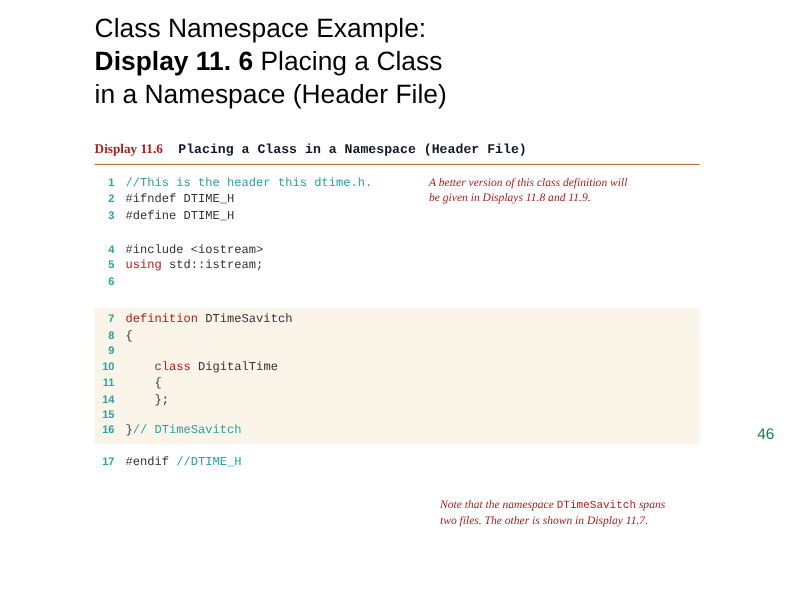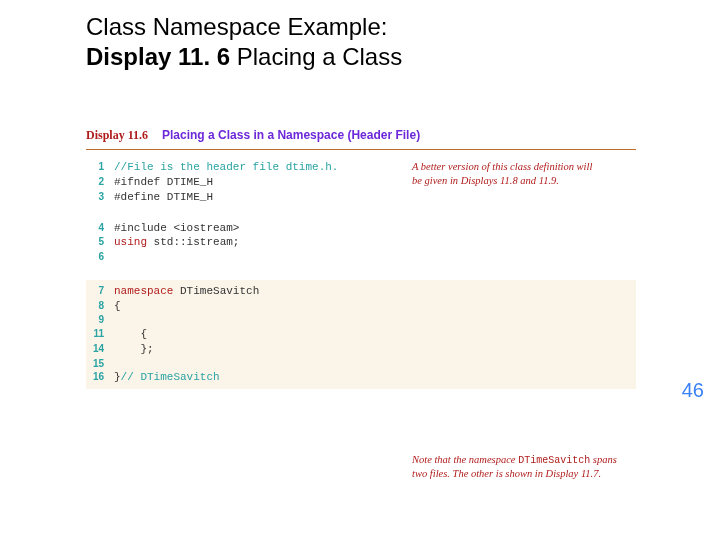--- a/index.html
+++ b/index.html
@@ -5,75 +5,76 @@
   * { margin: 0; padding: 0; box-sizing: border-box; }
   html, body { width: 720px; height: 540px; background: #fff; font-family: Arial, Helvetica, sans-serif; }
   .slide { position: relative; width: 720px; height: 412px; }
   .title-block { position: absolute; left: 86px; top: 12px; width: 560px; }
   .title-line { font-size: 24px; line-height: 1.25; color: #000; }
   .bold { font-weight: 700; }
 
   .figure { position: absolute; left: 86px; top: 128px; width: 550px; }
   .fig-header { display: flex; align-items: baseline; gap: 14px; padding-bottom: 2px; }
   .fig-display { font-size: 12px; font-weight: 700; color: #b11c1c; font-family: Georgia, 'Times New Roman', serif; }
-  .fig-caption { font-size: 12px; font-weight: 700; color: #6d28d9; font-family: Liberation Sans, sans-serif; text-align: right; }
+  .fig-caption { font-size: 12px; font-weight: 700; color: #0f172a; font-family: Liberation Mono, monospace; text-align: right; }
   .fig-rule { border: none; border-top: 1px solid #c06c2a; margin: 4px 0 10px 0; }
 
   .code-area { font-family: "Courier New", Courier, monospace; font-size: 11px; line-height: 1.35; }
   .code-row { display: flex; align-items: baseline; }
   .ln { width: 28px; text-align: right; color: #2aa3a3; font-weight: 600; padding-right: 10px; flex: none; font-family: Arial, sans-serif; font-size: 10px; }
   .code { white-space: pre; }
   .comment { color: #2aa3a3; }
   .kw { color: #b11c1c; }
   .plain { color: #333; }
 
-  .annot { position: absolute; color: #b11c1c; font-style: italic; font-size: 10.5px; line-height: 1.3; font-family: Georgia, 'Times New Roman', serif; margin-left: 22px; }
+  .annot { position: absolute; color: #b11c1c; font-style: italic; font-size: 10.5px; line-height: 1.3; font-family: Georgia, 'Times New Roman', serif; }
   .annot1 { left: 390px; top: 160px; width: 230px; }
-  .annot2 { left: 390px; top: 453px; width: 250px; }
+  .annot2 { left: 400px; top: 453px; width: 250px; }
   .annot .mono { font-family: "Courier New", monospace; font-style: normal; font-size: 10px; }
 
   .code-block { position: relative; }
   .gap { height: 10px; }
   .gap-lg { height: 16px; }
 
   .blockA { }
   .blockB { }
   .blockC-wrap { background: #fbf4e9; padding: 4px 0; }
   .blockD { }
 
   .placeholder { color: #b11c1c; font-style: italic; font-family: Georgia, serif; font-size: 10.5px; }
   .placeholder .mono { font-family: "Courier New", monospace; font-style: normal; font-size: 10px; }
 
-  .pagenum { position: absolute; right: 16px; bottom: 10px; font-size: 20px; color: #3b82f6; }
+  .pagenum { position: absolute; right: 16px; bottom: 10px; font-size: 14px; color: #15803d; }
 </style>
 </head>
 <body>
 
 <div class="slide">
 
   <div class="title-block">
     <div class="title-line">Class Namespace Example:</div>
     <div class="title-line">
       <span class="bold">Display 11. 6</span><span>  Placing a Class</span>
     </div>
+    <div class="title-line">in a Namespace (Header File)</div>
   </div>
 
   <div class="figure">
     <div class="fig-header">
       <span class="fig-display">Display 11.6</span>
       <span class="fig-caption">Placing a Class in a Namespace (Header File)</span>
     </div>
     <hr class="fig-rule">
 
     <div class="code-area code-block">
 
       <div class="blockA">
         <div class="code-row">
             <span class="ln">1</span>
-            <span class="code comment">//File is the header file dtime.h.</span>
+            <span class="code comment">//This is the header this dtime.h.</span>
           </div>
         <div class="code-row">
             <span class="ln">2</span>
             <span class="code plain">#ifndef DTIME_H</span>
           </div>
         <div class="code-row">
             <span class="ln">3</span>
             <span class="code plain">#define DTIME_H</span>
           </div>
       </div>
@@ -92,29 +93,33 @@
         <div class="code-row">
             <span class="ln">6</span>
           </div>
       </div>
 
       <div class="gap-lg"></div>
 
       <div class="blockC-wrap">
         <div class="code-row">
             <span class="ln">7</span>
-            <span class="code"><span class="kw">namespace</span><span class="plain"> DTimeSavitch</span></span>
+            <span class="code"><span class="kw">definition</span><span class="plain"> DTimeSavitch</span></span>
           </div>
         <div class="code-row">
             <span class="ln">8</span>
             <span class="code plain">{</span>
           </div>
         <div class="code-row">
             <span class="ln">9</span>
             <span class="code"></span>
+          </div>
+        <div class="code-row">
+            <span class="ln">10</span>
+            <span class="code"><span class="kw">    class</span><span class="plain"> DigitalTime</span></span>
           </div>
         <div class="code-row">
             <span class="ln">11</span>
             <span class="code plain">    {</span>
           </div>
         <div class="code-row">
             <span class="ln">14</span>
             <span class="code plain">    };</span>
           </div>
         <div class="code-row">
@@ -122,20 +127,26 @@
             <span class="code"></span>
           </div>
         <div class="code-row">
             <span class="ln">16</span>
             <span class="code"><span class="plain">}</span><span class="comment">// DTimeSavitch</span></span>
           </div>
       </div>
 
       <div class="gap"></div>
 
+      <div class="blockD">
+        <div class="code-row">
+            <span class="ln">17</span>
+            <span class="code"><span class="plain">#endif </span><span class="comment">//DTIME_H</span></span>
+          </div>
+      </div>
 
     </div>
   </div>
 
   <div class="annot annot1">
     <div>A better version of this class definition will</div>
     <div>be given in Displays 11.8 and 11.9.</div>
   </div>
 
   <div class="annot annot2">

